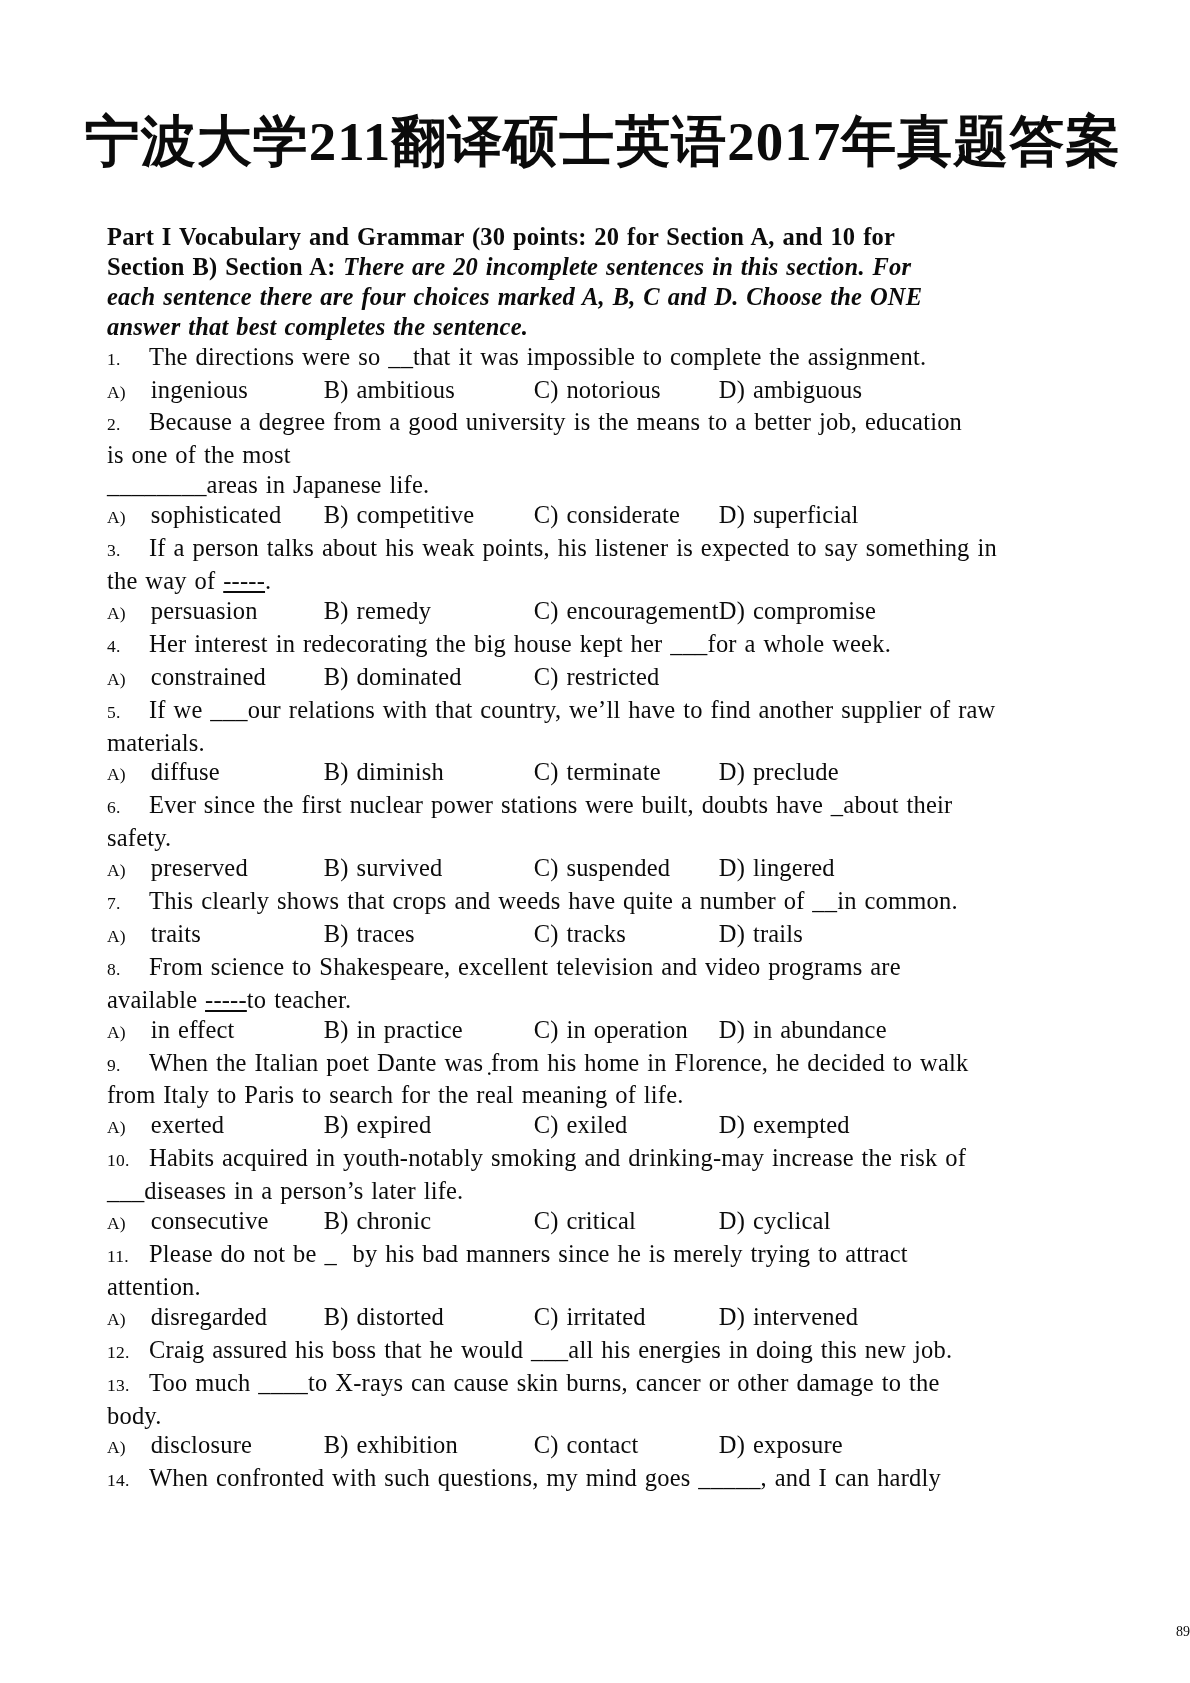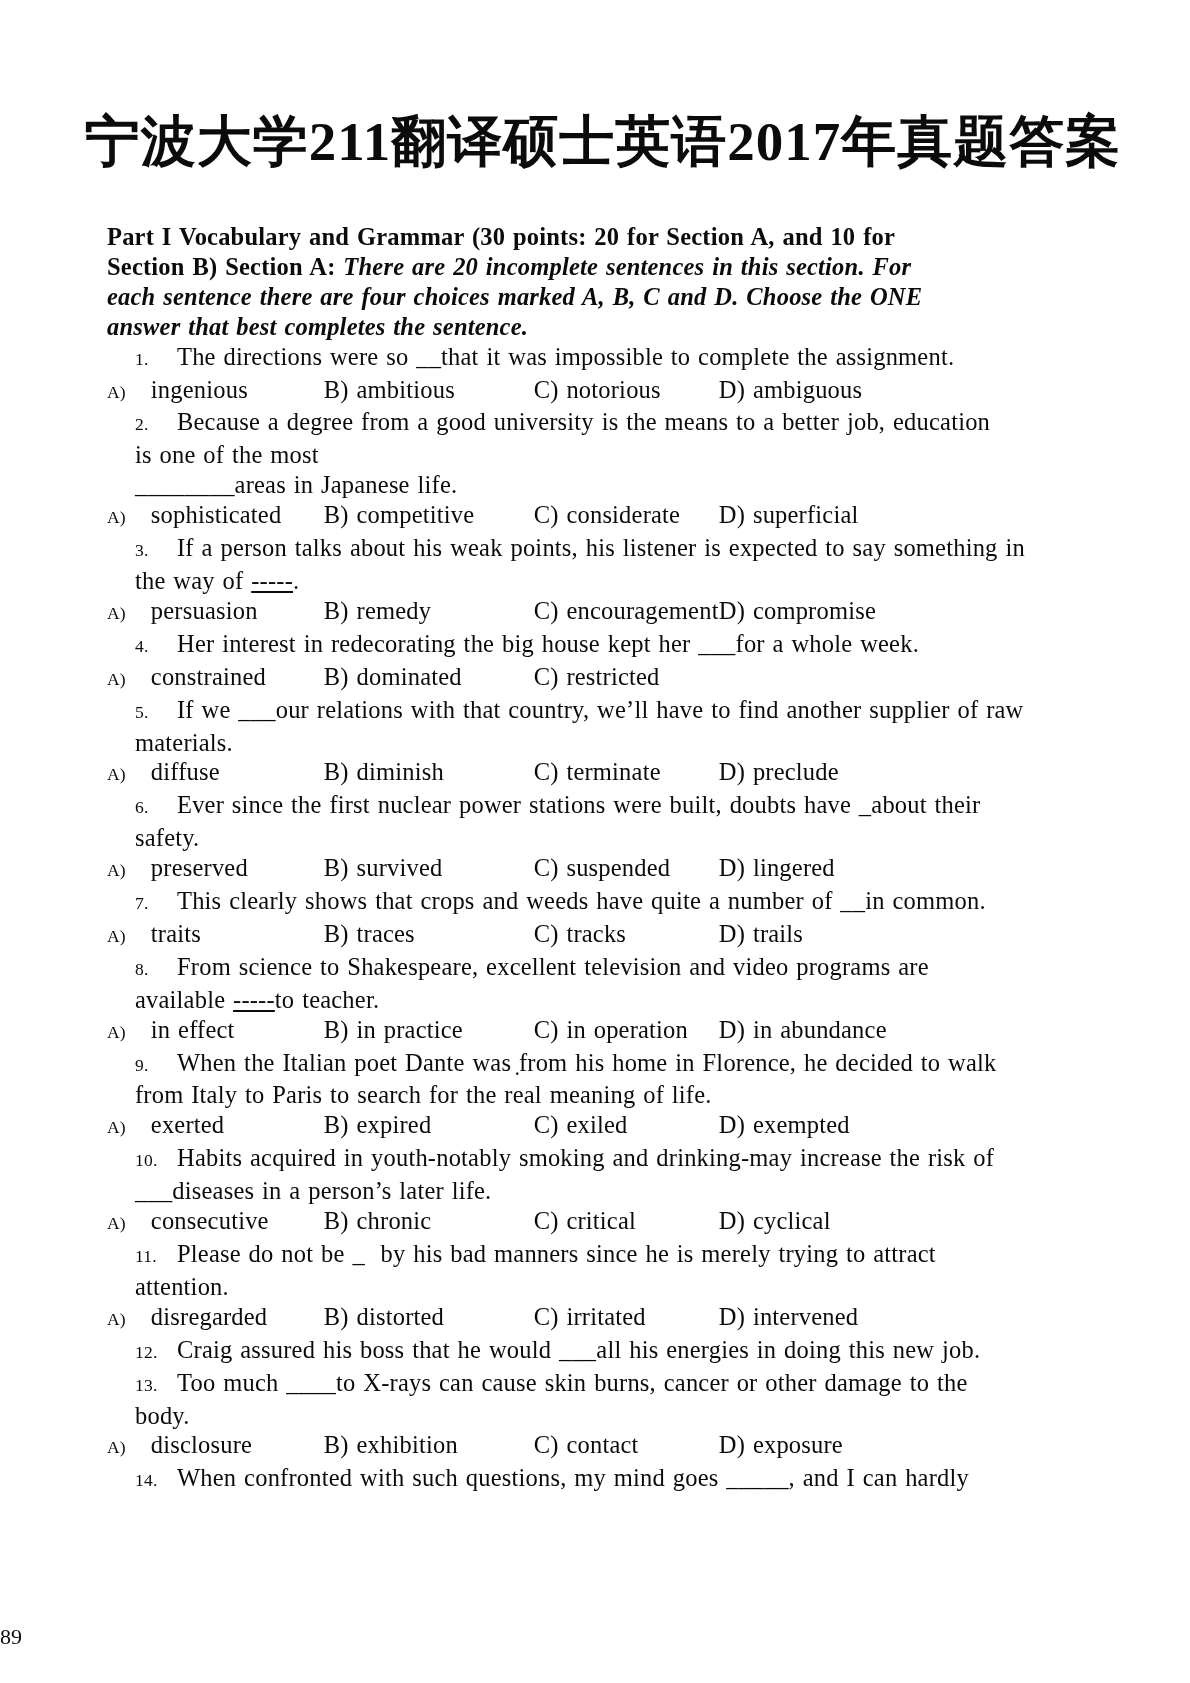--- a/index.html
+++ b/index.html
@@ -33,21 +33,21 @@
     font-size: 24.5px;
     line-height: 29.9px;
     letter-spacing: 0.2px;
     word-spacing: 1.5px;
   }
   .instructions {
     font-weight: bold;
   }
   .iline { white-space: nowrap; }
   .bi { font-style: italic; }
-  .qline { white-space: nowrap; margin-left: 28px; }
+  .qline { white-space: nowrap; }
   .qnum {
     display: inline-block;
     width: 42px;
     font-size: 17.5px;
   }
   .opts {
     display: grid;
     grid-template-columns: 21.9% 21.2% 18.7% auto;
   }
   .optcell { white-space: nowrap; }
@@ -55,22 +55,22 @@
     display: inline-block;
     width: 36px;
     font-size: 17.5px;
   }
   .udash { text-decoration: underline; }
   .footer {
     position: absolute;
     top: 1624px;
     left: 0;
     width: 100%;
-    text-align: left;
-    font-size: 22px;
+    text-align: right;
+    font-size: 14px;
   }
 </style>
 </head>
 <body>
 
 <h1 class="title">宁波大学211翻译硕士英语2017年真题答案</h1>
 
 <div class="content">
   <div class="instructions">
     <div class="iline"><span>Part I Vocabulary and Grammar (30 points: 20 for Section A, and 10 for</span></div>

